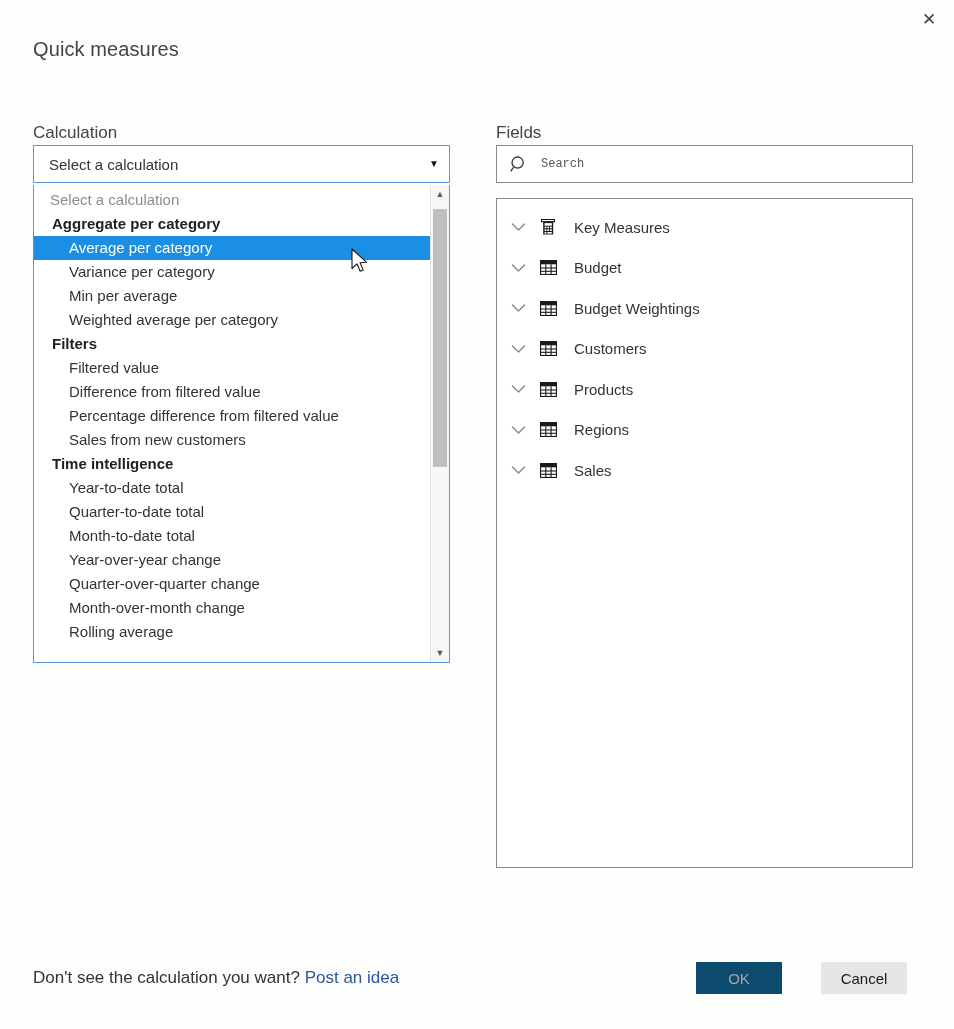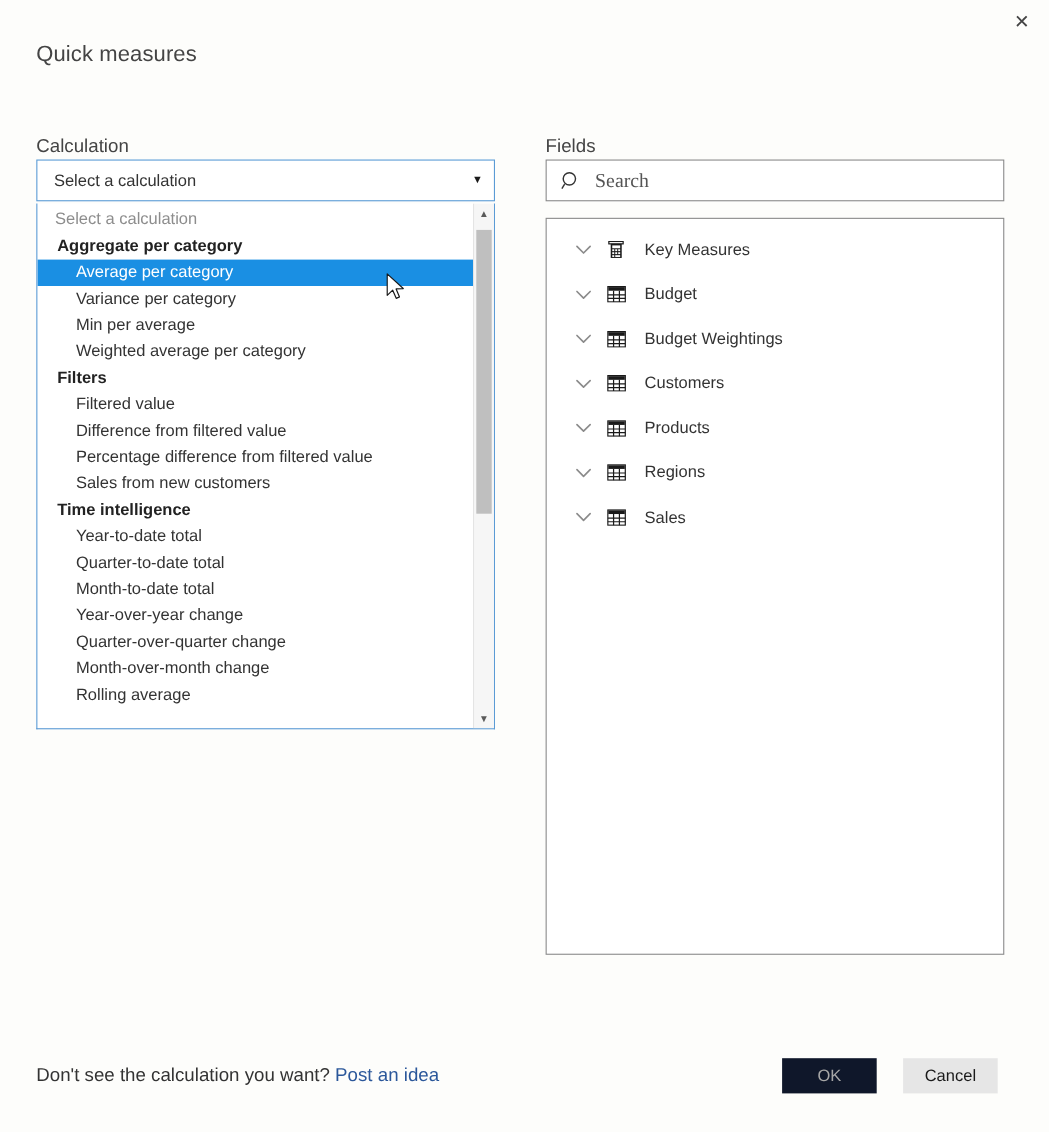--- a/index.html
+++ b/index.html
@@ -161,36 +161,35 @@
   #search-icon {
     width: 44px;
     display: flex; align-items: center; justify-content: center;
     flex: none;
   }
   #search-input {
     flex: 1;
     border: none;
     outline: none;
     background: transparent;
-    font-family: Liberation Serif, serif;
-    font-size: 18px;
+    font-family: Liberation Mono, monospace;
+    font-size: 12px;
     color: #333333;
     padding: 0;
   }
   #search-input::placeholder { color: #555555; opacity: 1; }
 
   #fields-box {
     position: absolute;
     left: 496px; top: 198px;
     width: 417px; height: 670px;
     border: 1px solid #8a8a8a;
     background: #ffffff;
     padding-top: 8px;
     overflow: hidden;
-    padding-left: 12px;
   }
   .field-row {
     display: flex;
     align-items: center;
     height: 40.5px;
     padding-left: 6px;
     cursor: pointer;
   }
   .chev {
     width: 30px; flex: none;
@@ -227,22 +226,22 @@
     top: 962px;
     height: 32px;
     width: 86px;
     border: none;
     font-family: "Liberation Sans", sans-serif;
     font-size: 15px;
     text-align: center;
     line-height: 32px;
   }
   #ok-button {
-    left: 711px;
-    background: #0f172a;
+    left: 696px;
+    background: #0c4a6e;
     color: #a6a6a6;
     cursor: default;
   }
   #cancel-button {
     left: 821px;
     background: #e6e6e6;
     color: #1a1a1a;
     cursor: pointer;
   }
 

